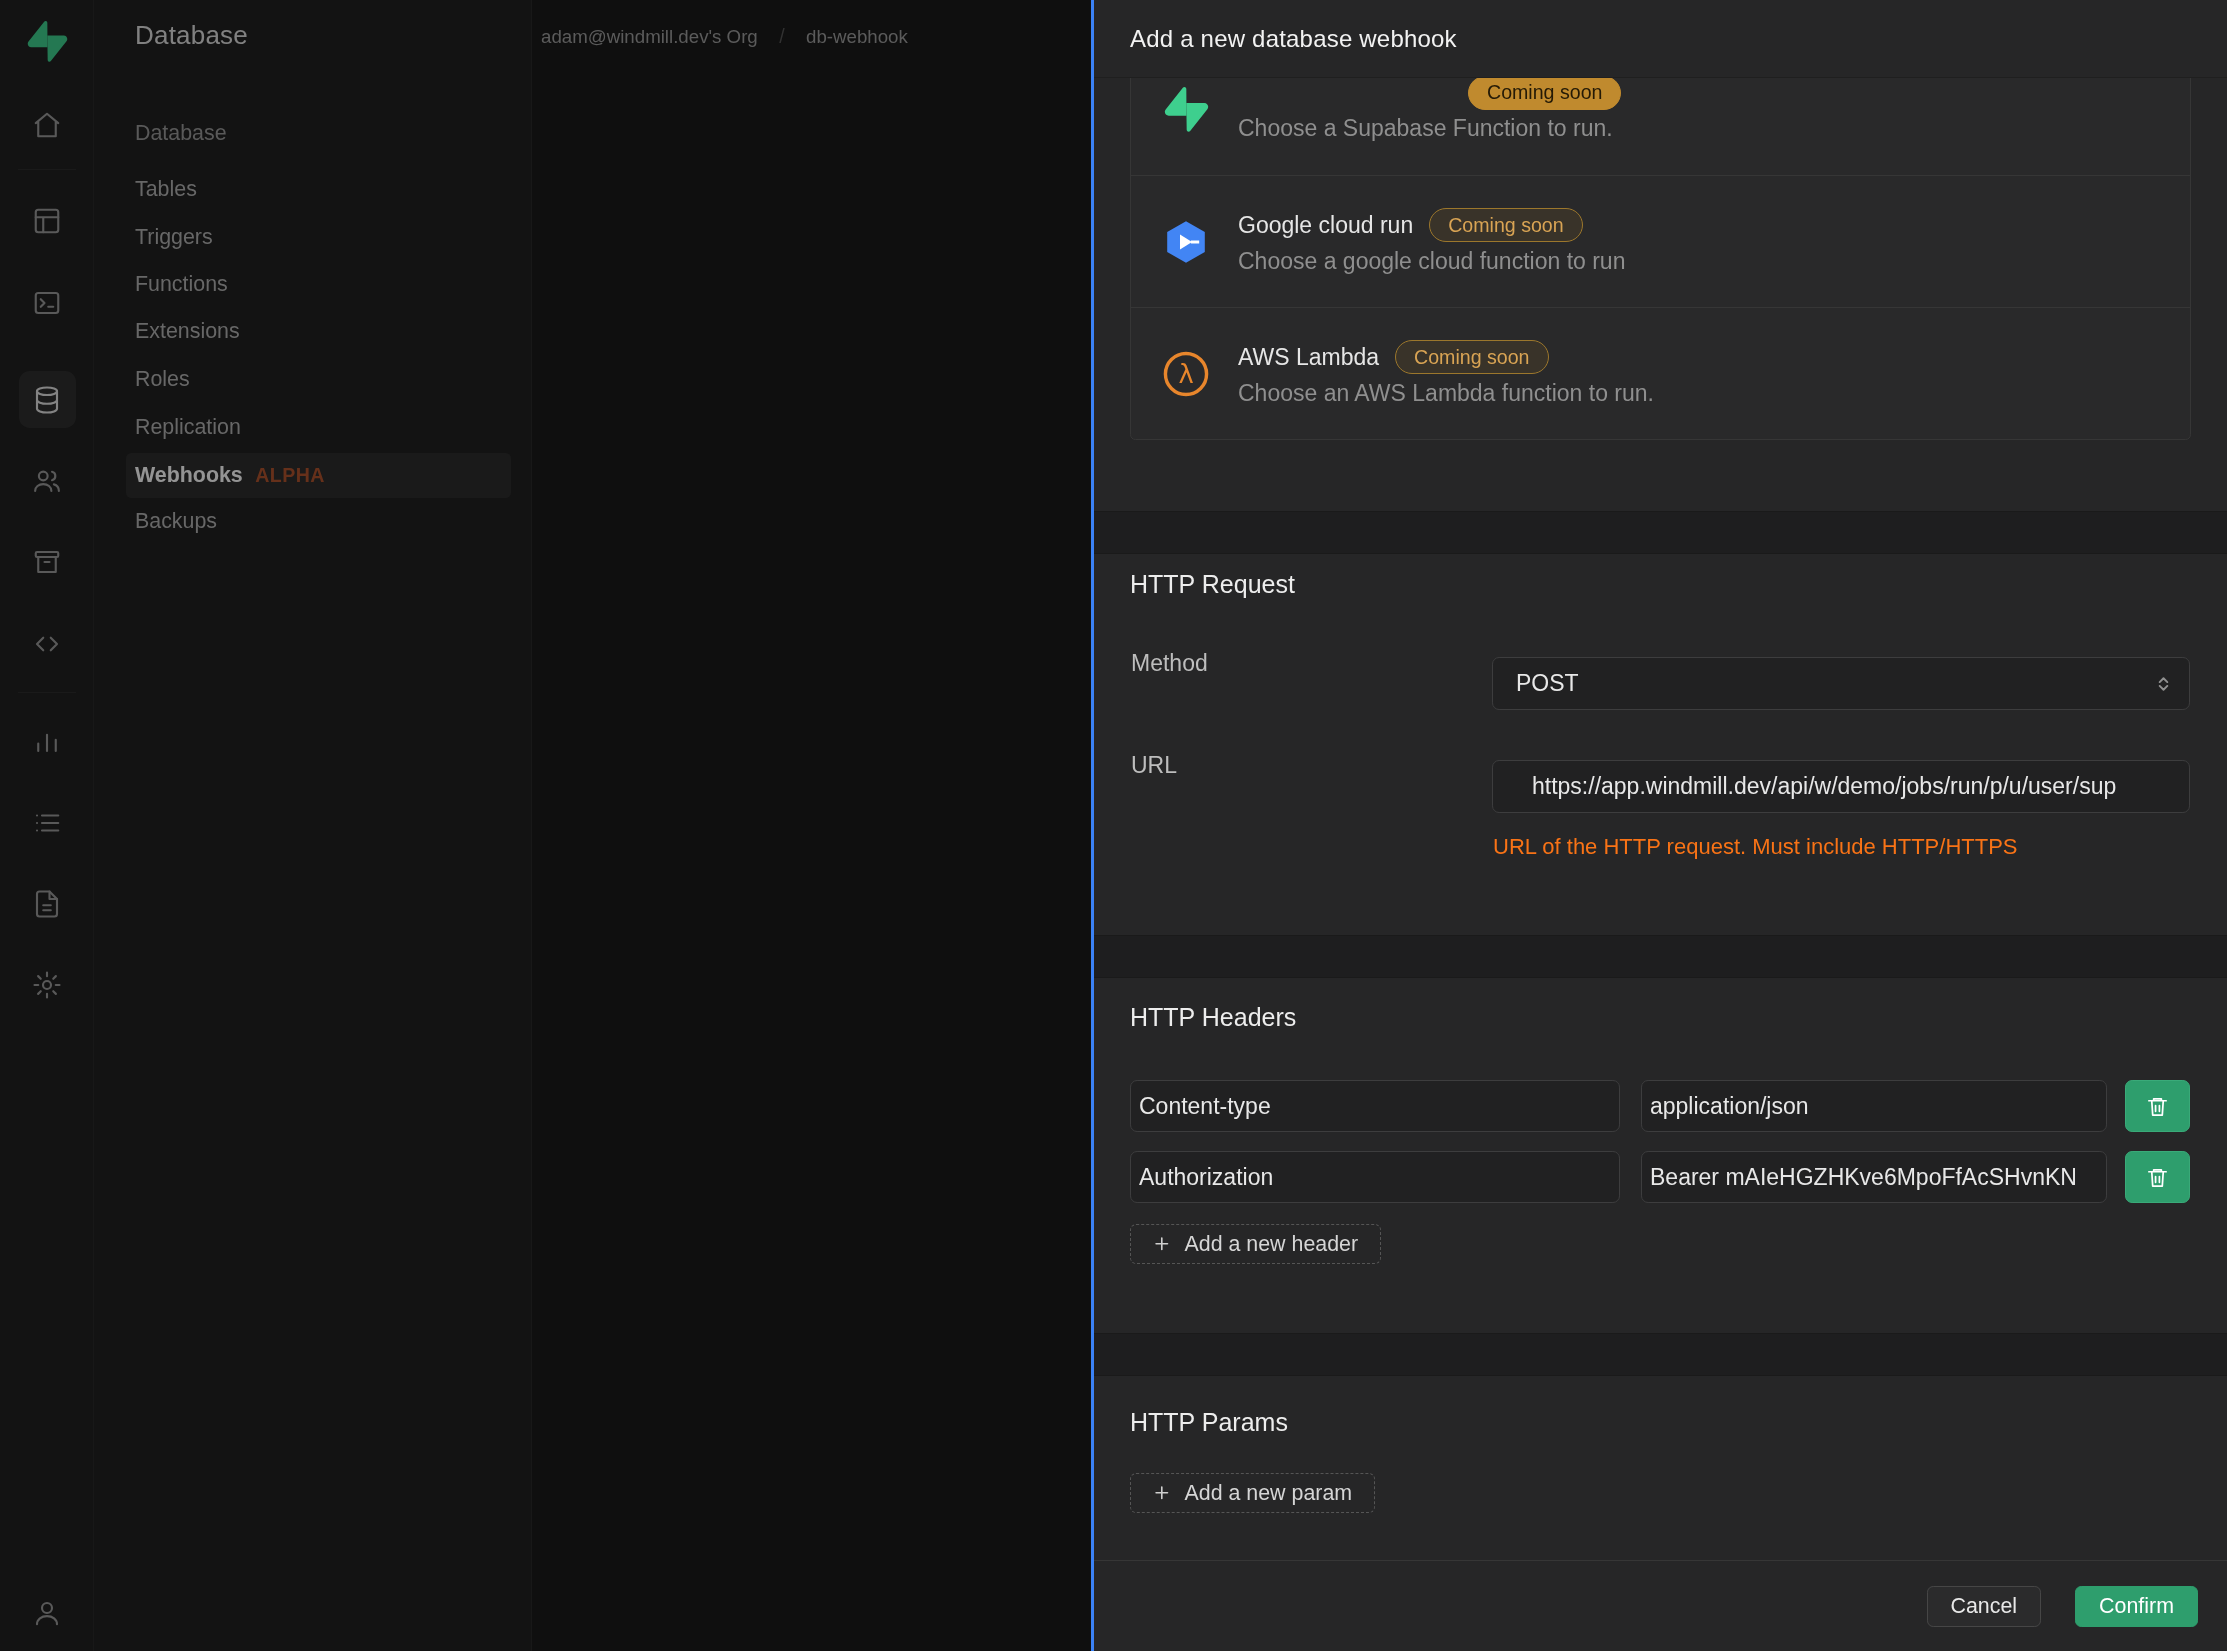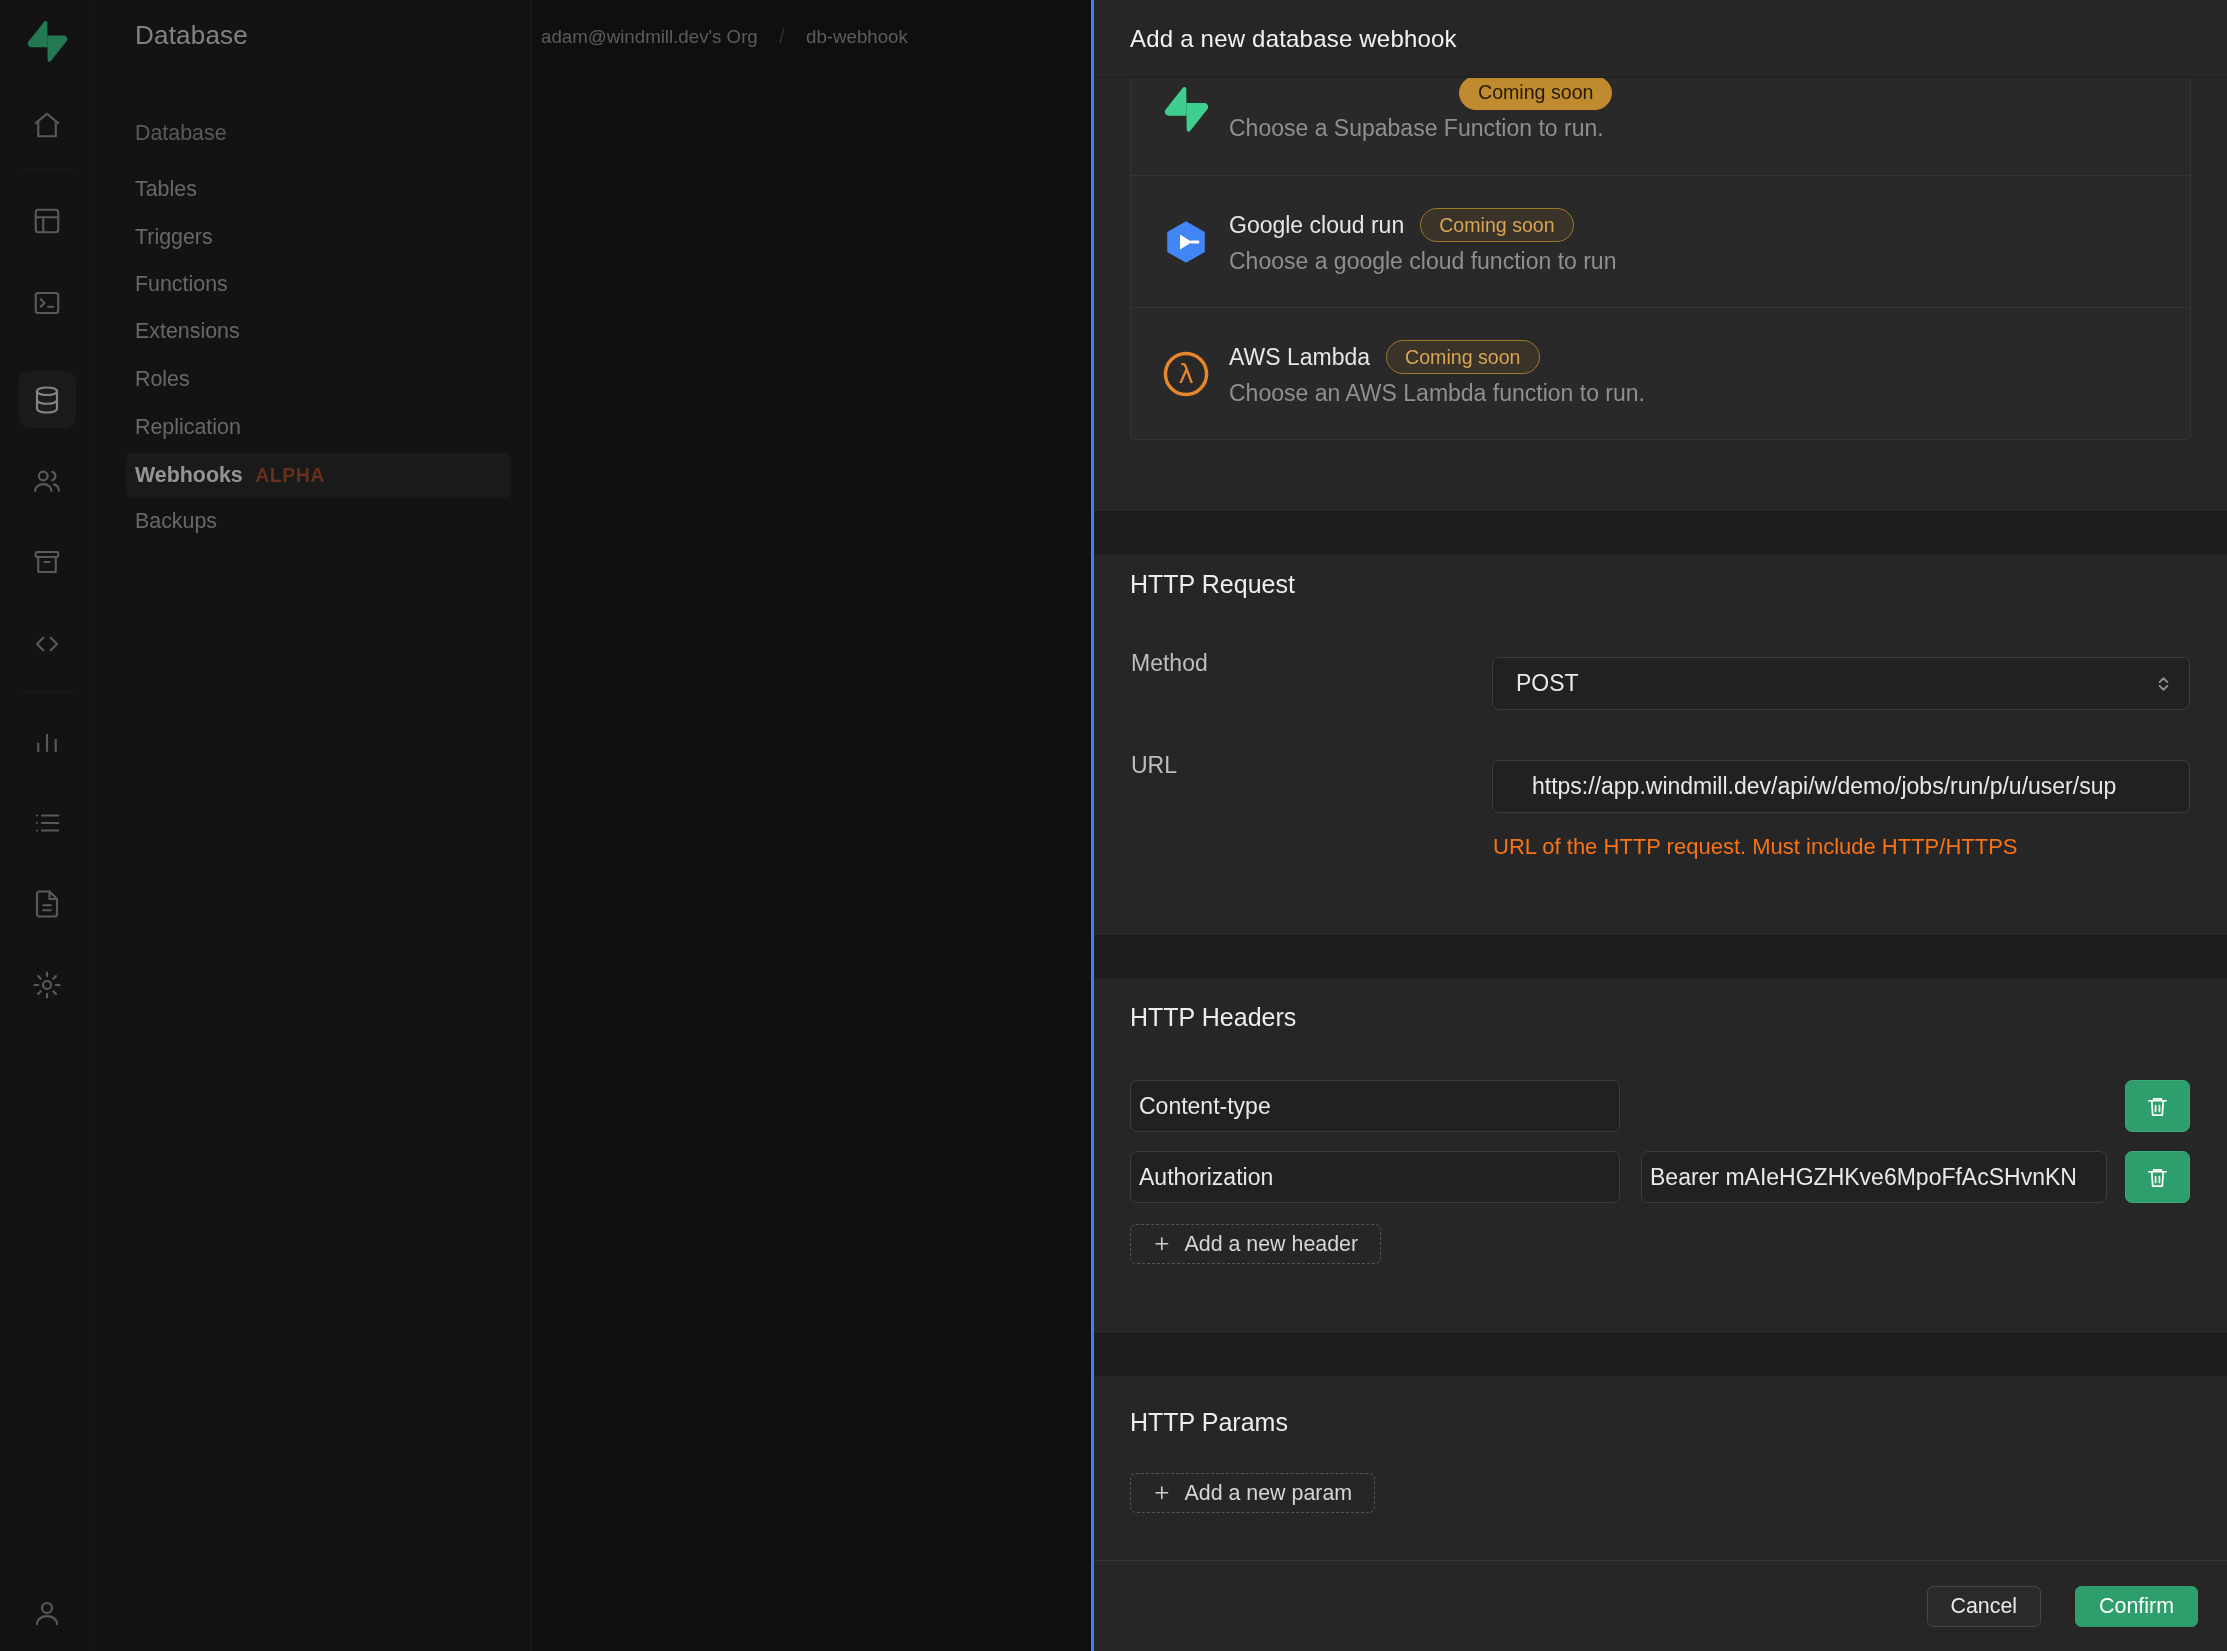--- a/index.html
+++ b/index.html
@@ -30,21 +30,21 @@
 
   .left-dim { position:absolute; inset:0; background:rgba(0,0,0,0.42); pointer-events:none; z-index:5; }
 
   
   .panel { position:absolute; left:1091px; top:0; width:1137px; height:1651px; background:#262627; border-left:3.6px solid #3b82f6; }
   .panel-header { position:absolute; top:0; left:0; right:0; height:78px; background:#262627; z-index:10; display:flex; align-items:center; padding:0 36px; border-bottom:0.9px solid #1f1f1f; }
   .panel-title { font-size:24px; color:#f2f2f2; font-weight:500; letter-spacing:0.2px; }
   .panel-body { position:absolute; top:78px; left:0; right:0; bottom:91px; overflow:hidden; }
 
   .services { position:absolute; top:-36px; left:36px; right:37px; background:#29292a; border:0.9px solid #363636; border-radius:5.3px; }
-  .service-row { height:132px; display:flex; align-items:center; gap:18px; padding:0 30px; cursor:pointer; }
+  .service-row { height:132px; display:flex; align-items:center; gap:27px; padding:0 30px; cursor:pointer; }
   .service-row + .service-row { border-top:0.9px solid #363636; }
   .service-icon { width:50px; height:50px; flex:0 0 50px; display:flex; align-items:center; justify-content:center; }
   .service-text { display:flex; flex-direction:column; gap:5.3px; }
   .service-title-line { display:flex; align-items:center; height:34px; }
   .service-title { font-size:23px; color:#e6e6e6; }
   .service-title.spacer { min-width:214px; }
   .service-desc { font-size:23px; color:#8f8f8f; }
   .badge { display:inline-flex; align-items:center; height:34px; padding:0 18px; border-radius:890px; font-size:19.6px; border:1.3px solid #9c772c; color:#d9a454; background:rgba(170,120,40,0.13); margin-left:16px; white-space:nowrap; }
   .badge.filled { background:#c08a2e; color:#241a06; border-color:#c08a2e; }
 
@@ -273,20 +273,21 @@
     </div>
     <div class="field-label" style="top:674px">URL</div>
     <input class="ctrl text-input" style="top: 682px;" value="https://app.windmill.dev/api/w/demo/jobs/run/p/u/user/sup">
     <div class="help-text" style="top:756px;left:399px">URL of the HTTP request. Must include HTTP/HTTPS</div>
 
     <div class="band b2"></div>
 
     <div class="sec-heading" style="top:925px">HTTP Headers</div>
 
     <input class="hdr-input hdr-key" style="top: 1002px;" value="Content-type">
+    <input class="hdr-input hdr-val" style="top: 1002px;" value="application/json">
     <div class="del-btn" style="top:1002px">
       <svg width="23" height="23" viewBox="0 0 24 24" fill="none" stroke="#ffffff" stroke-width="1.8" stroke-linecap="round" stroke-linejoin="round">
           <path d="M3 6h18M8 6V4h8v2M6 6l1 15h10l1-15M10 11v6M14 11v6"></path>
         </svg>
     </div>
 
     <input class="hdr-input hdr-key" style="top: 1073px;" value="Authorization">
     <input class="hdr-input hdr-val" style="top: 1073px;" value="Bearer mAIeHGZHKve6MpoFfAcSHvnKN">
     <div class="del-btn" style="top:1073px">
       <svg width="23" height="23" viewBox="0 0 24 24" fill="none" stroke="#ffffff" stroke-width="1.8" stroke-linecap="round" stroke-linejoin="round">

